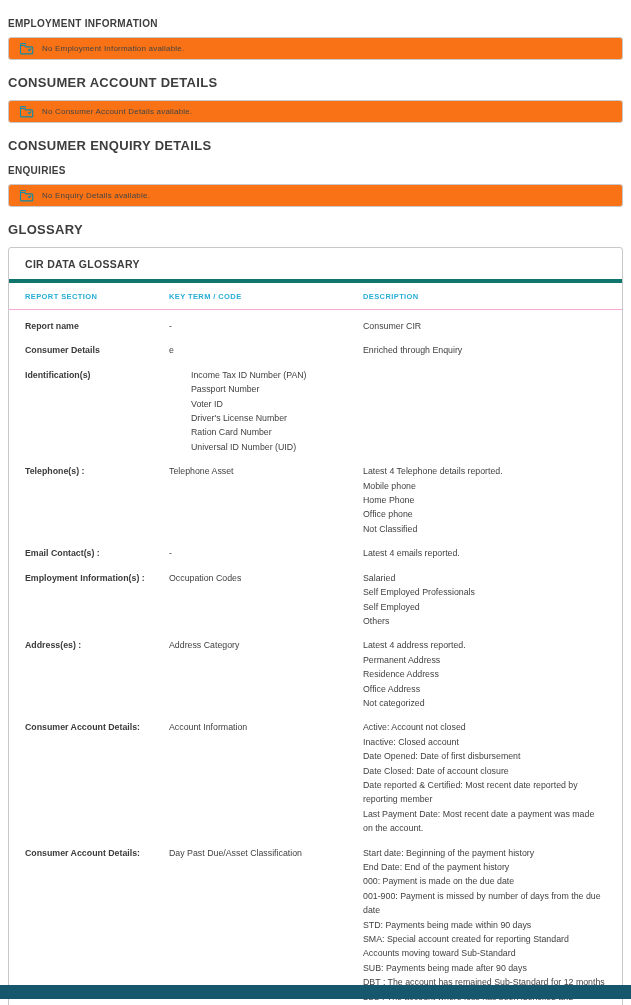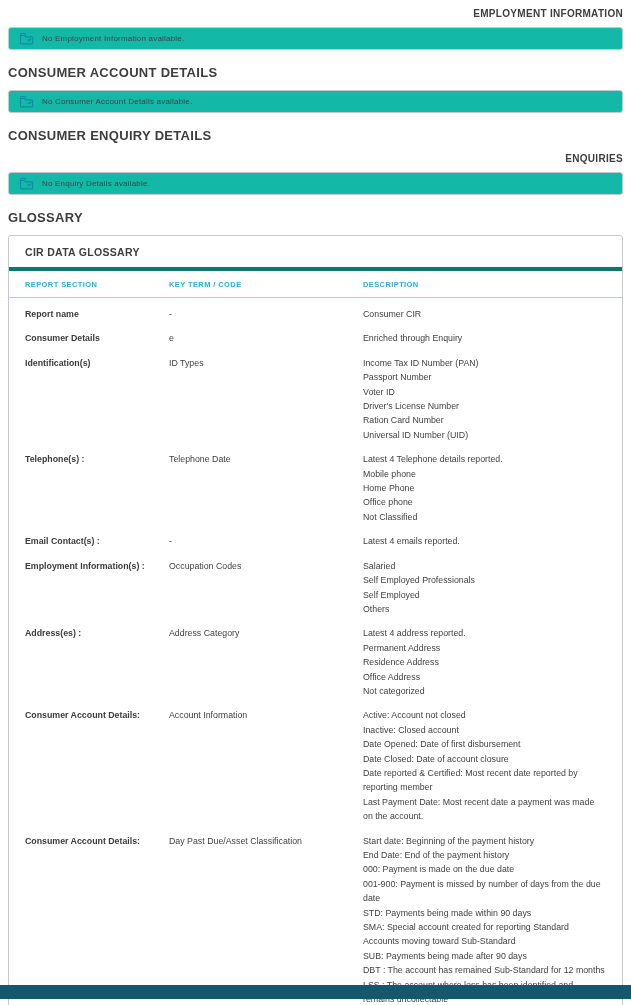--- a/index.html
+++ b/index.html
@@ -5,32 +5,31 @@
   * { margin:0; padding:0; box-sizing:border-box; }
   html,body { background:#ffffff; }
   body {
     width:631px; height:1005px; position:relative; overflow:hidden;
     font-family:"Liberation Sans", sans-serif; color:#3d3d3d;
   }
   .page { padding:6px 8px 0 8px; }
 
   .h-small {
     font-size:10px; font-weight:bold; letter-spacing:.3px; color:#3d3d3d;
-    margin:2px 0 8px 0;
-    text-align:right;
+    margin:12px 0 8px 0;
   }
   .h-large {
     font-size:13px; font-weight:bold; letter-spacing:.3px; color:#3d3d3d;
     margin:15px 0 10px 0;
   }
 
   .empty-box {
     border:1px solid #c8c8c8; border-radius:3px; height:23px;
     display:flex; align-items:center; gap:8px; padding:0 10px;
-    background:#14b8a6; margin-bottom:4px;
+    background:#f97316; margin-bottom:4px;
   }
   .empty-box .msg { font-size:8px; color:#444; letter-spacing:.2px; }
   .icon-wrap { display:flex; align-items:center; }
 
   .glossary-card { border:1px solid #c8c8c8; border-radius:3px; margin-top:2px; background:#fff; }
   .gc-title {
     font-size:10.5px; font-weight:bold; letter-spacing:.3px; color:#3d3d3d;
     padding:10px 16px 9px 16px; border-bottom:4px solid #0f766e;
   }
   .gc-header { display:flex; padding:9px 8px 8px 8px; border-bottom:1px solid #f9a8d4; }
@@ -110,33 +109,32 @@
         </div>
         <div class="g-row">
           <div class="c1 section">Consumer Details</div>
           <div class="c2 key">e</div>
           <div class="c3">
             <div class="desc-line">Enriched through Enquiry</div>
           </div>
         </div>
         <div class="g-row">
           <div class="c1 section">Identification(s)</div>
-          <div class="c2 key">ID Types</div>
           <div class="c3">
             <div class="desc-line">Income Tax ID Number (PAN)</div>
             <div class="desc-line">Passport Number</div>
             <div class="desc-line">Voter ID</div>
             <div class="desc-line">Driver's License Number</div>
             <div class="desc-line">Ration Card Number</div>
             <div class="desc-line">Universal ID Number (UID)</div>
           </div>
         </div>
         <div class="g-row">
           <div class="c1 section">Telephone(s) :</div>
-          <div class="c2 key">Telephone Date</div>
+          <div class="c2 key">Telephone Asset</div>
           <div class="c3">
             <div class="desc-line">Latest 4 Telephone details reported.</div>
             <div class="desc-line">Mobile phone</div>
             <div class="desc-line">Home Phone</div>
             <div class="desc-line">Office phone</div>
             <div class="desc-line">Not Classified</div>
           </div>
         </div>
         <div class="g-row">
           <div class="c1 section">Email Contact(s) :</div>

